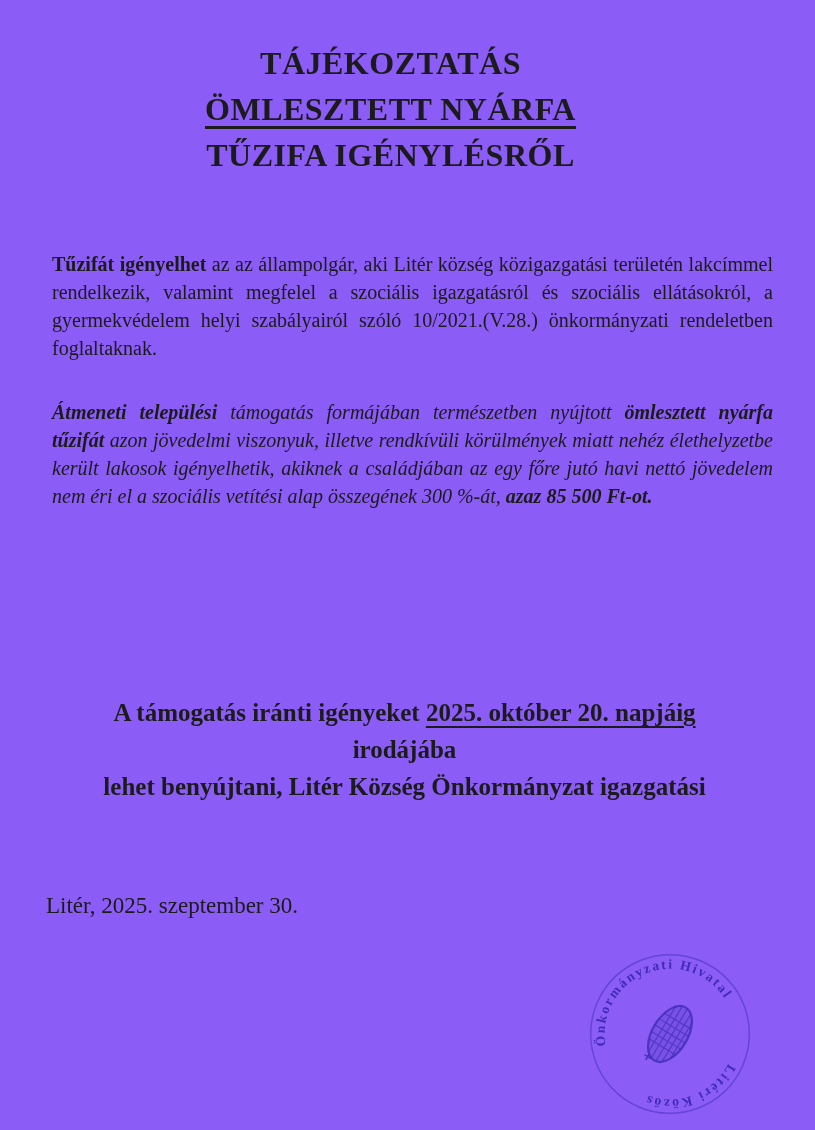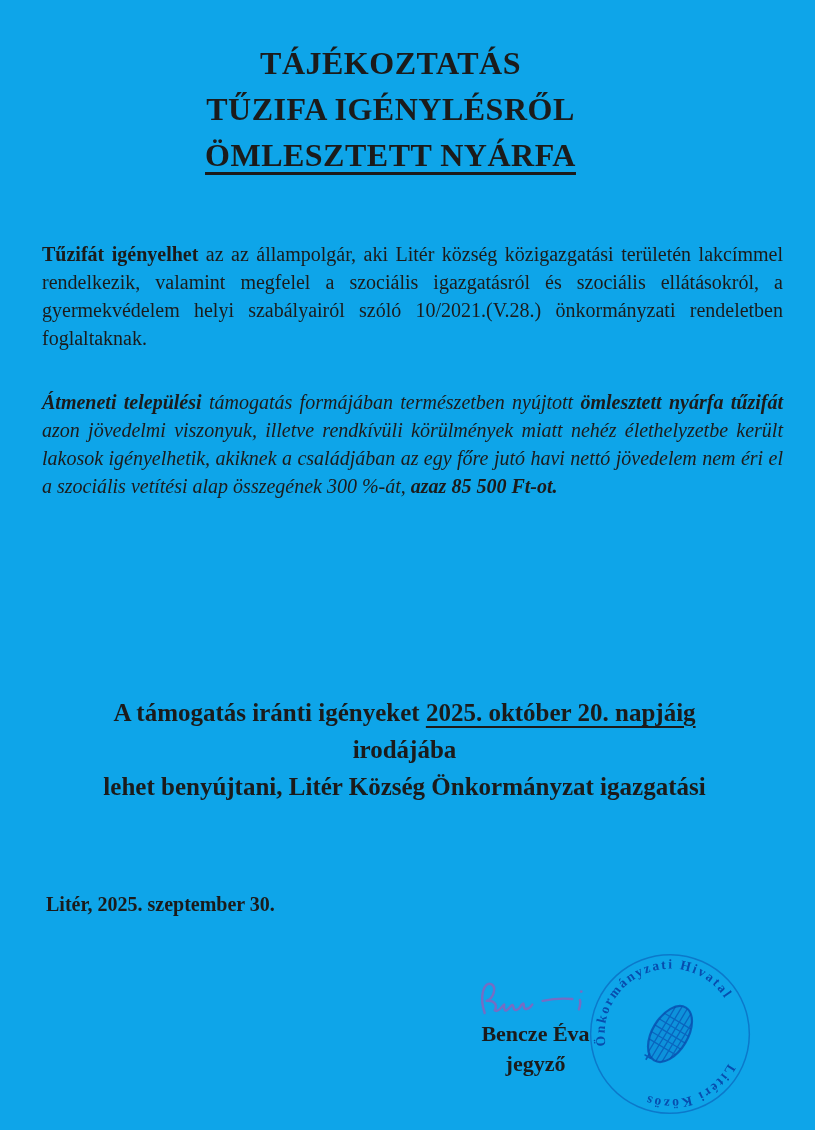--- a/index.html
+++ b/index.html
@@ -5,21 +5,21 @@
   html, body {
     margin: 0;
     padding: 0;
     background: #ffffff;
   }
   .page {
     position: relative;
     width: 815px;
     height: 1130px;
     margin: 0 auto;
-    background: #0ea5e9;
+    background: #8b5cf6;
     font-family: "Liberation Serif", "DejaVu Serif", serif;
     color: #1b1b1b;
     overflow: hidden;
   }
 
   
   .title-block {
     position: absolute;
     top: 40px;
     left: 0;
@@ -34,21 +34,21 @@
     text-decoration: underline;
     text-decoration-thickness: 2.5px;
     text-underline-offset: 6px;
   }
 
   
   .body-para {
     position: absolute;
     left: 42px;
     right: 32px;
-    margin: 0;
+    margin: 10px;
     font-size: 20px;
     line-height: 28px;
     text-align: justify;
   }
   .para1 { top: 240px; }
   .para2 { top: 388px; font-style: italic; }
 
   
   .notice {
     position: absolute;
@@ -77,22 +77,22 @@
     text-decoration: underline;
     text-decoration-thickness: 2px;
     text-underline-offset: 5px;
   }
 
   
   .dateline {
     position: absolute;
     top: 893px;
     left: 46px;
-    font-weight: bold;
-    font-size: 20px;
+    font-weight: normal;
+    font-size: 23px;
   }
 
   
   .sig-block {
     position: absolute;
     top: 975px;
     left: 438px;
     width: 195px;
     text-align: center;
   }
@@ -128,50 +128,37 @@
     font-weight: bold;
   }
 </style>
 </head>
 <body>
 
 <div class="page">
 
   <header class="title-block">
     <div>TÁJÉKOZTATÁS</div>
+    <div><span class="u">ÖMLESZTETT NYÁRFA</span></div>
     <div>TŰZIFA IGÉNYLÉSRŐL</div>
-    <div><span class="u">ÖMLESZTETT NYÁRFA</span></div>
   </header>
 
   <p class="body-para para1"><b>Tűzifát igényelhet</b><span> az az állampolgár, aki Litér község közigazgatási területén lakcímmel rendelkezik, valamint megfelel a szociális igazgatásról és szociális ellátásokról, a gyermekvédelem helyi szabályairól szóló 10/2021.(V.28.) önkormányzati rendeletben foglaltaknak.</span></p>
 
   <p class="body-para para2"><b>Átmeneti települési</b><span> támogatás formájában természetben nyújtott </span><b>ömlesztett nyárfa tűzifát</b><span> azon jövedelmi viszonyuk, illetve rendkívüli körülmények miatt nehéz élethelyzetbe került lakosok igényelhetik, akiknek a családjában az egy főre jutó havi nettó jövedelem nem éri el a szociális vetítési alap összegének 300 %-át, </span><b>azaz 85 500 Ft-ot.</b></p>
 
 
   <div class="deadline">
     <div><span>A támogatás iránti igényeket </span><span class="u2">2025. október 20. napjáig</span></div>
     <div>irodájába</div>
     <div>lehet benyújtani, Litér Község Önkormányzat igazgatási</div>
   </div>
 
   <div class="dateline">Litér, 2025. szeptember 30.</div>
 
-  <div class="sig-block">
-    <svg class="sig-handwriting" viewBox="0 0 150 50" aria-hidden="true">
-      <g fill="none" stroke-width="2.6" stroke-linecap="round" stroke-linejoin="round" stroke="#756dc4">
-        <path d="M 20,40 C 14,22 19,6 27,9 C 33,12 30,24 22,27 C 30,26 34,31 31,37"></path>
-        <path d="M 31,37 C 34,40 38,33 41,31 C 40,36 42,40 46,35 C 49,31 50,30 51,34 C 51,38 56,38 59,32 C 61,29 62,29 62,33 C 62,37 67,37 71,31"></path>
-        <path d="M 82,27 C 92,25 104,24 114,25"></path>
-        <path d="M 122,26 C 123,29 122,33 121,36"></path>
-        <circle cx="123.5" cy="17" r="1.5" fill="#756dc4" stroke="none"></circle>
-      </g>
-    </svg>
-    <div class="sig-name">Bencze Éva</div>
-    <div class="sig-role">jegyző</div>
-  </div>
 
   <svg class="stamp" viewBox="0 0 180 180" aria-hidden="true">
     <defs>
       <path id="arcTop" d="M 20,90 A 70,70 0 0 1 160,90"></path>
       <path id="arcBot" d="M 160,90 A 70,70 0 0 1 20,90"></path>
       <clipPath id="emblemClip">
         <ellipse cx="90" cy="90" rx="33" ry="19"></ellipse>
       </clipPath>
     </defs>
     <g transform="rotate(-21 90 90)">

